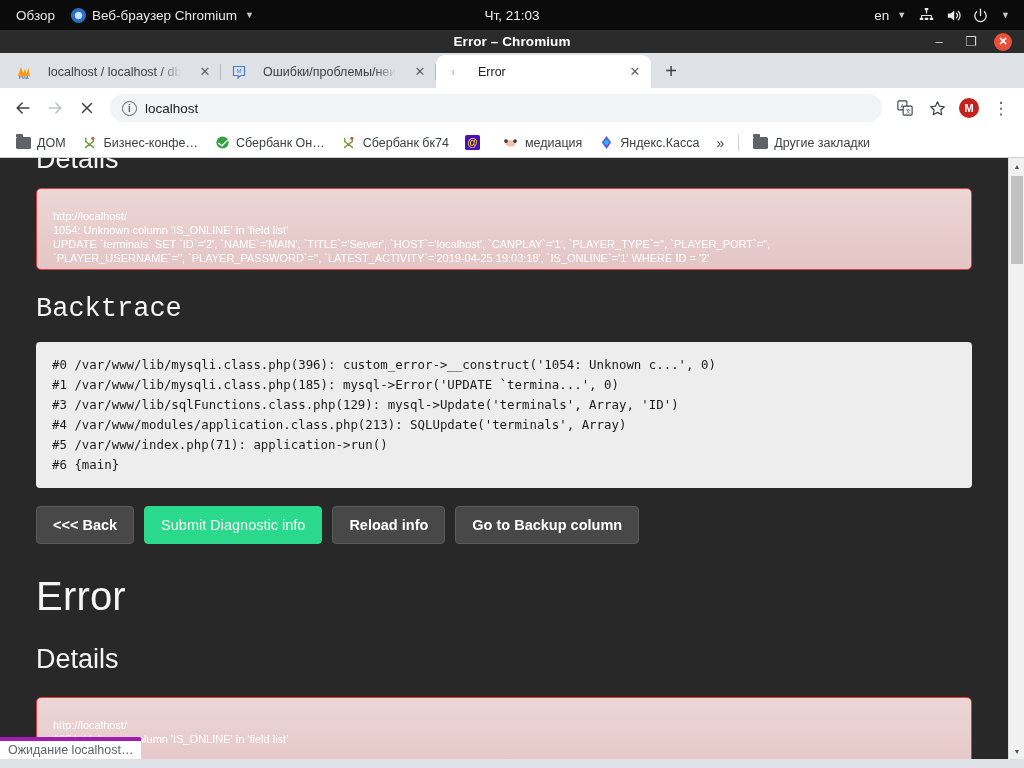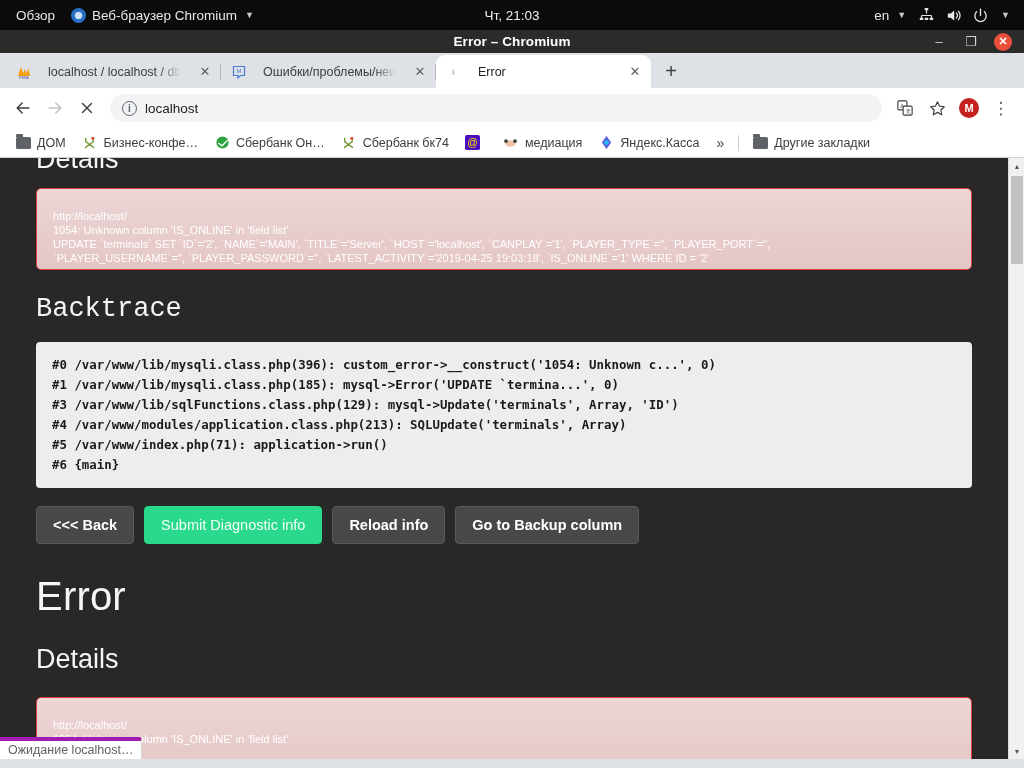--- a/index.html
+++ b/index.html
@@ -123,21 +123,21 @@
     color:#fff; padding:20px 16px;
     font-size:11px; line-height:14px;
     word-break: break-word;
   }
   .alert-danger .ln { white-space:pre-wrap; }
 
   .bt-box {
     background:#ededed; color:#1a1a1a; border-radius:4px;
     padding:13px 16px;
     font-family:"DejaVu Sans Mono","Liberation Mono",monospace;
-    font-size:12.4px; line-height:20px;font-weight:bold;
+    font-size:12.4px; line-height:20px;
   }
   .bt-box .ln { white-space:pre; }
 
   .btnrow { display:flex; gap:10px; }
   .btn {
     border-radius:4px; padding:0 16px; height:38px; display:flex;align-items:center;
     font-size:14.5px; font-weight:700; color:#fff; background:#484848;
     border:1px solid #5a5a5a;
   }
   .btn.success { background:#2bd98c; border-color:#2bd98c; color:#f2fff9; font-weight:400; }

